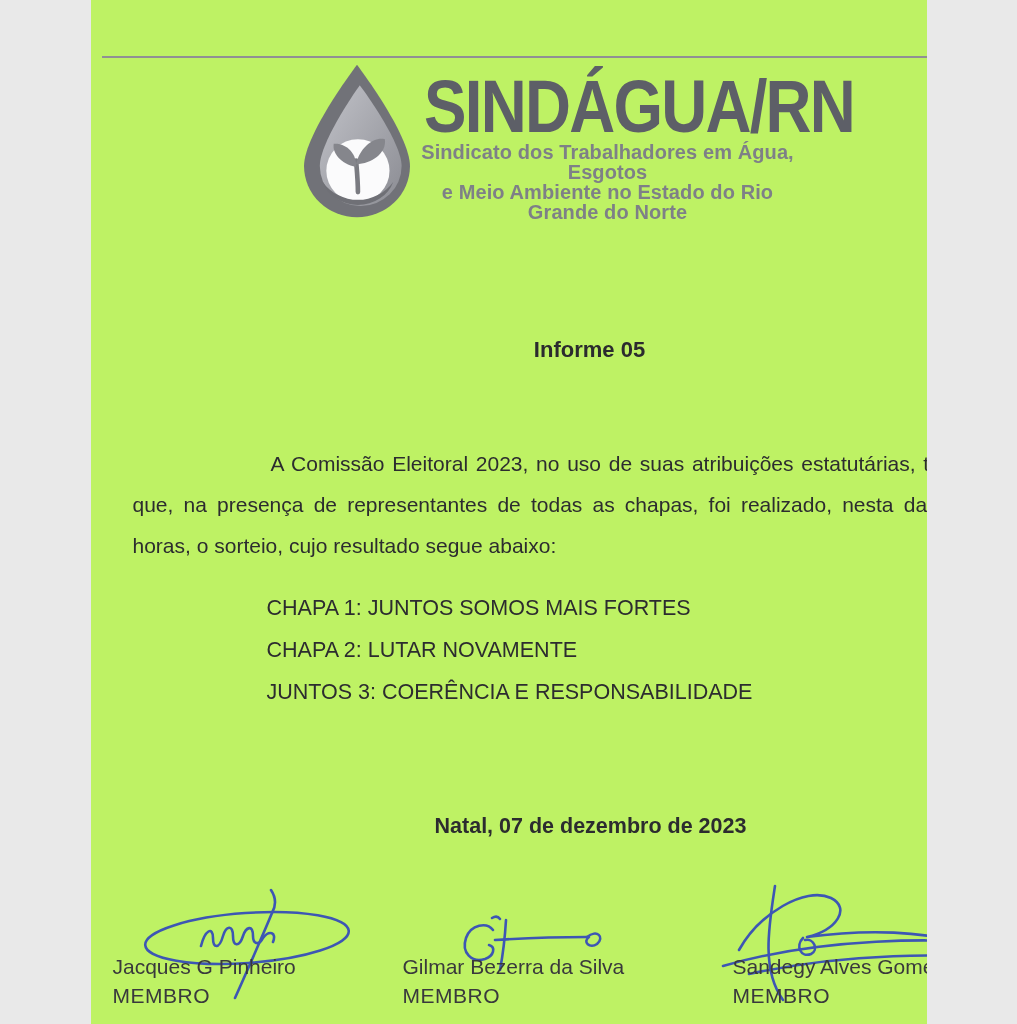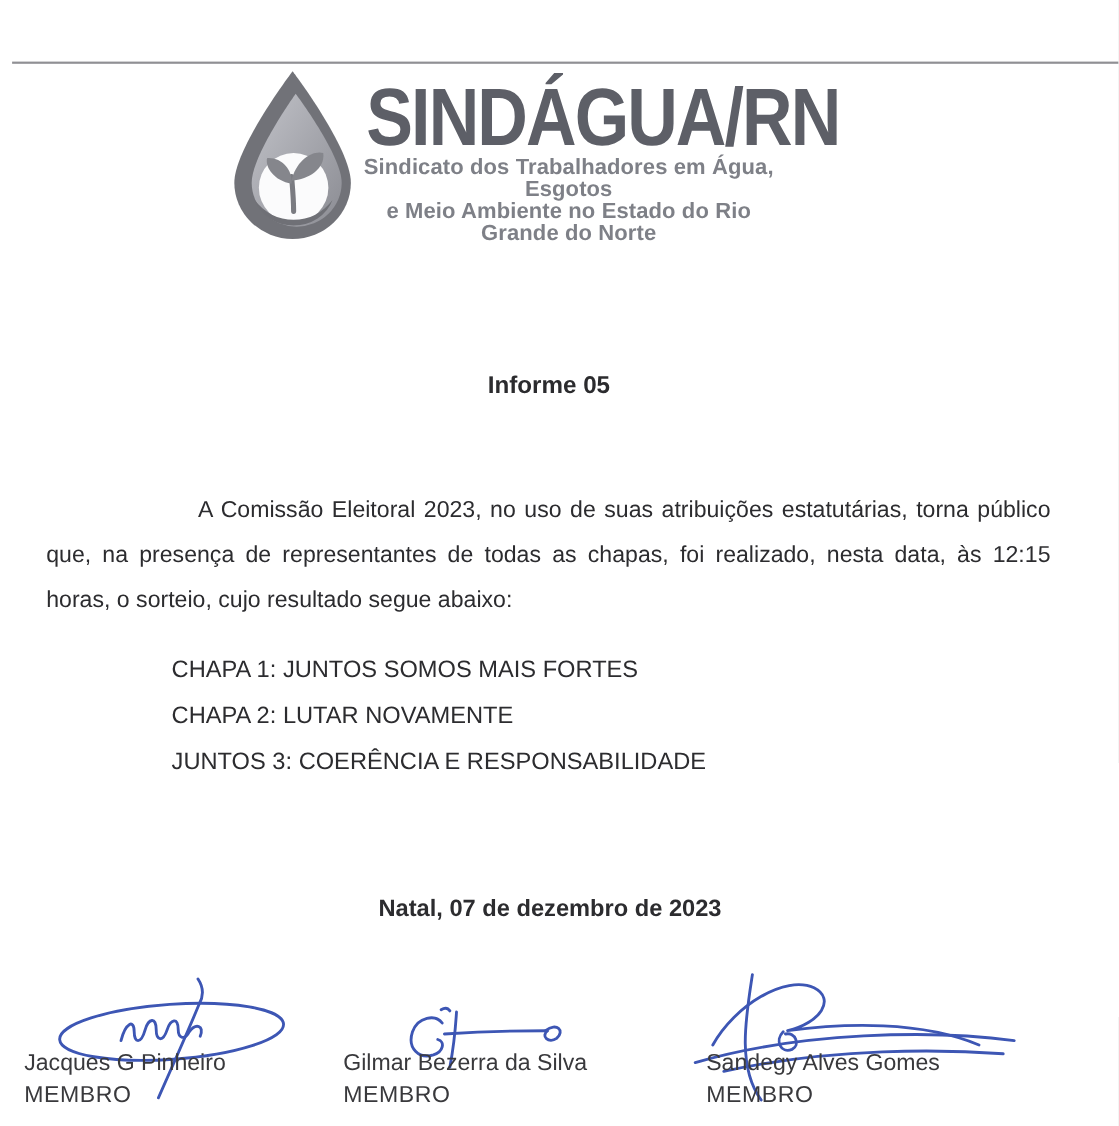--- a/index.html
+++ b/index.html
@@ -1,19 +1,19 @@
 <!DOCTYPE html>
 <html style="--ink: #3d56b4;"><head>
 <meta charset="utf-8">
 <style>
   * { margin:0; padding:0; box-sizing:border-box; }
   html,body { background:#e9e9e9; }
   .page {
-    position:relative; width:1017px; height:1024px; margin:0 auto;
-    background:#ffffff; overflow:hidden;
+    position:relative; width:836px; height:1024px; margin:0 auto;
+    background:#bef264; overflow:hidden;
     font-family:"Liberation Sans", sans-serif; color:#2c2c2f;
   }
   .scan-line { position:absolute; top:56px; left:11px; width:1006px; height:2px; background:#909094; }
 
   .logo { position:absolute; left:196px; top:62px; width:140px; height:158px; }
 
   .org-title {
     position:absolute; left:333px; top:70px;
     font-size:74px; font-weight:bold; letter-spacing:-2px; line-height:1;
     color:#5d5f67; white-space:nowrap;
@@ -28,21 +28,21 @@
   .doc-heading {
     position:absolute; left:14px; top:337px; width:970px; text-align:center;
     font-size:22px; font-weight:bold; color:#2b2b2e;
   }
   .doc-paragraph {
     position:absolute; left:42px; top:443px; width:913px;
     font-size:21px; line-height:41px; text-align:justify; text-indent:138px;
     color:#2c2c2f;
   }
   .chapa-list {
-    position:absolute; left:156px; top:587px;
+    position:absolute; left:176px; top:587px;
     font-size:21.5px; line-height:42px; color:#2c2c2f; list-style:none;
   }
   .place-date {
     position:absolute; left:0; top:814px; width:1000px; text-align:center;
     font-size:21.5px; color:#2c2c2f;font-weight:bold;
   }
 
   .sig-col { position:absolute; top:955px; width:260px; color:#39393c; }
   .sig-col .sig-name { font-size:21px; line-height:24px; }
   .sig-col .sig-role { font-size:21px; margin-top:5px; letter-spacing:0.5px; }

